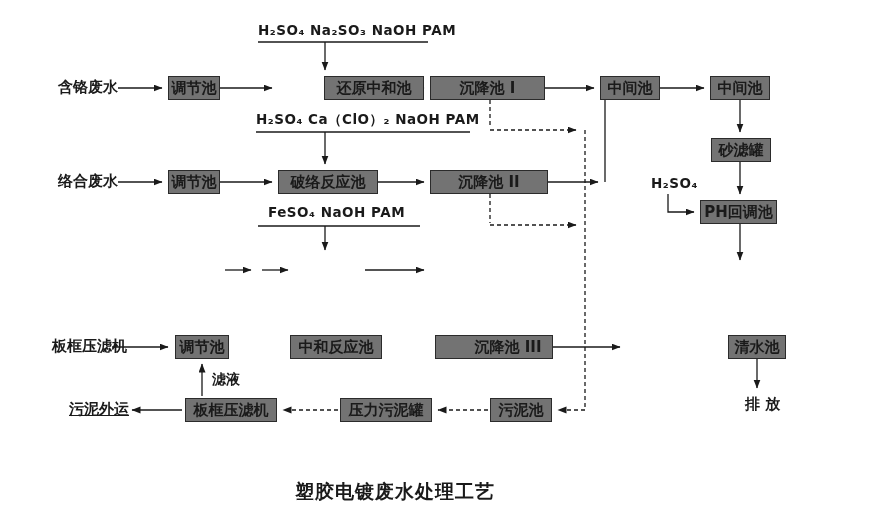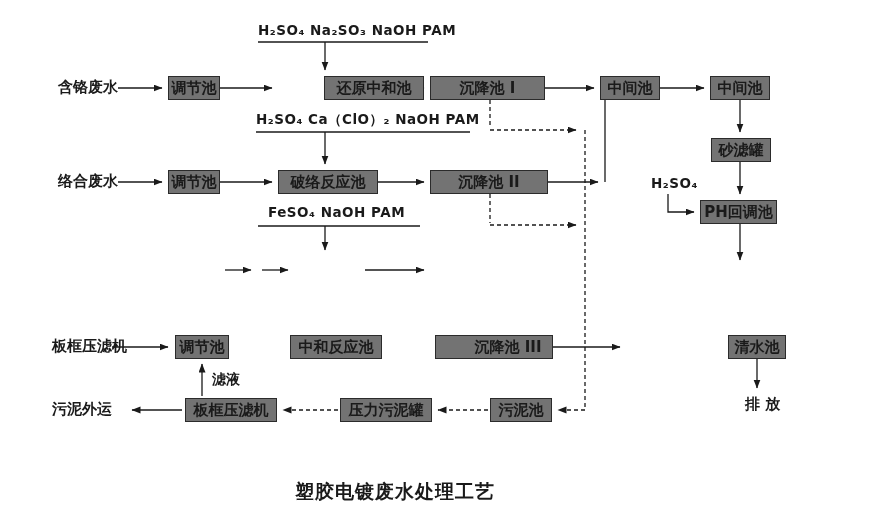--- a/index.html
+++ b/index.html
@@ -124,21 +124,21 @@
     <line class="dash" x1="490" y1="225" x2="576" y2="225" marker-end="url(#ah)"></line>
     <line class="dash" x1="585" y1="130" x2="585" y2="410"></line>
     <line class="dash" x1="585" y1="410" x2="558" y2="410" marker-end="url(#ah)"></line>
     <line class="dash" x1="338" y1="410" x2="283" y2="410" marker-end="url(#ah)"></line>
     <line class="dash" x1="488" y1="410" x2="438" y2="410" marker-end="url(#ah)"></line>
   </svg>
 
   <div class="lbl" style="left:46px; top:80px;">含铬废水</div>
   <div class="lbl" style="left:46px; top:174px;">络合废水</div>
   <div class="lbl" style="left:40px; top:339px;">板框压滤机</div>
-  <div class="lbl" style="left:40px; top:402px;">污泥外运</div>
+  <div class="lbl" style="left:57px; top:402px;text-decoration:underline;">污泥外运</div>
   <div class="lbl" style="left:733px; top:397px;">排 放</div>
   <div class="small-lbl" style="left:212px; top:372px;">滤液</div>
 
   <div class="chem" style="left:258px; top:24px;">H₂SO₄ Na₂SO₃ NaOH PAM</div>
   <div class="chem" style="left:256px; top:113px;">H₂SO₄ Ca（ClO）₂ NaOH PAM</div>
   <div class="chem" style="left:268px; top:206px;">FeSO₄ NaOH PAM</div>
   <div class="chem" style="left:651px; top:177px;">H₂SO₄</div>
 
   <div class="box" style="left:168px; top:76px; width:52px; height:24px;">调节池</div>
   <div class="box" style="left:278px; top:76px; width:100px; height:24px;margin-left:46px;">还原中和池</div>

